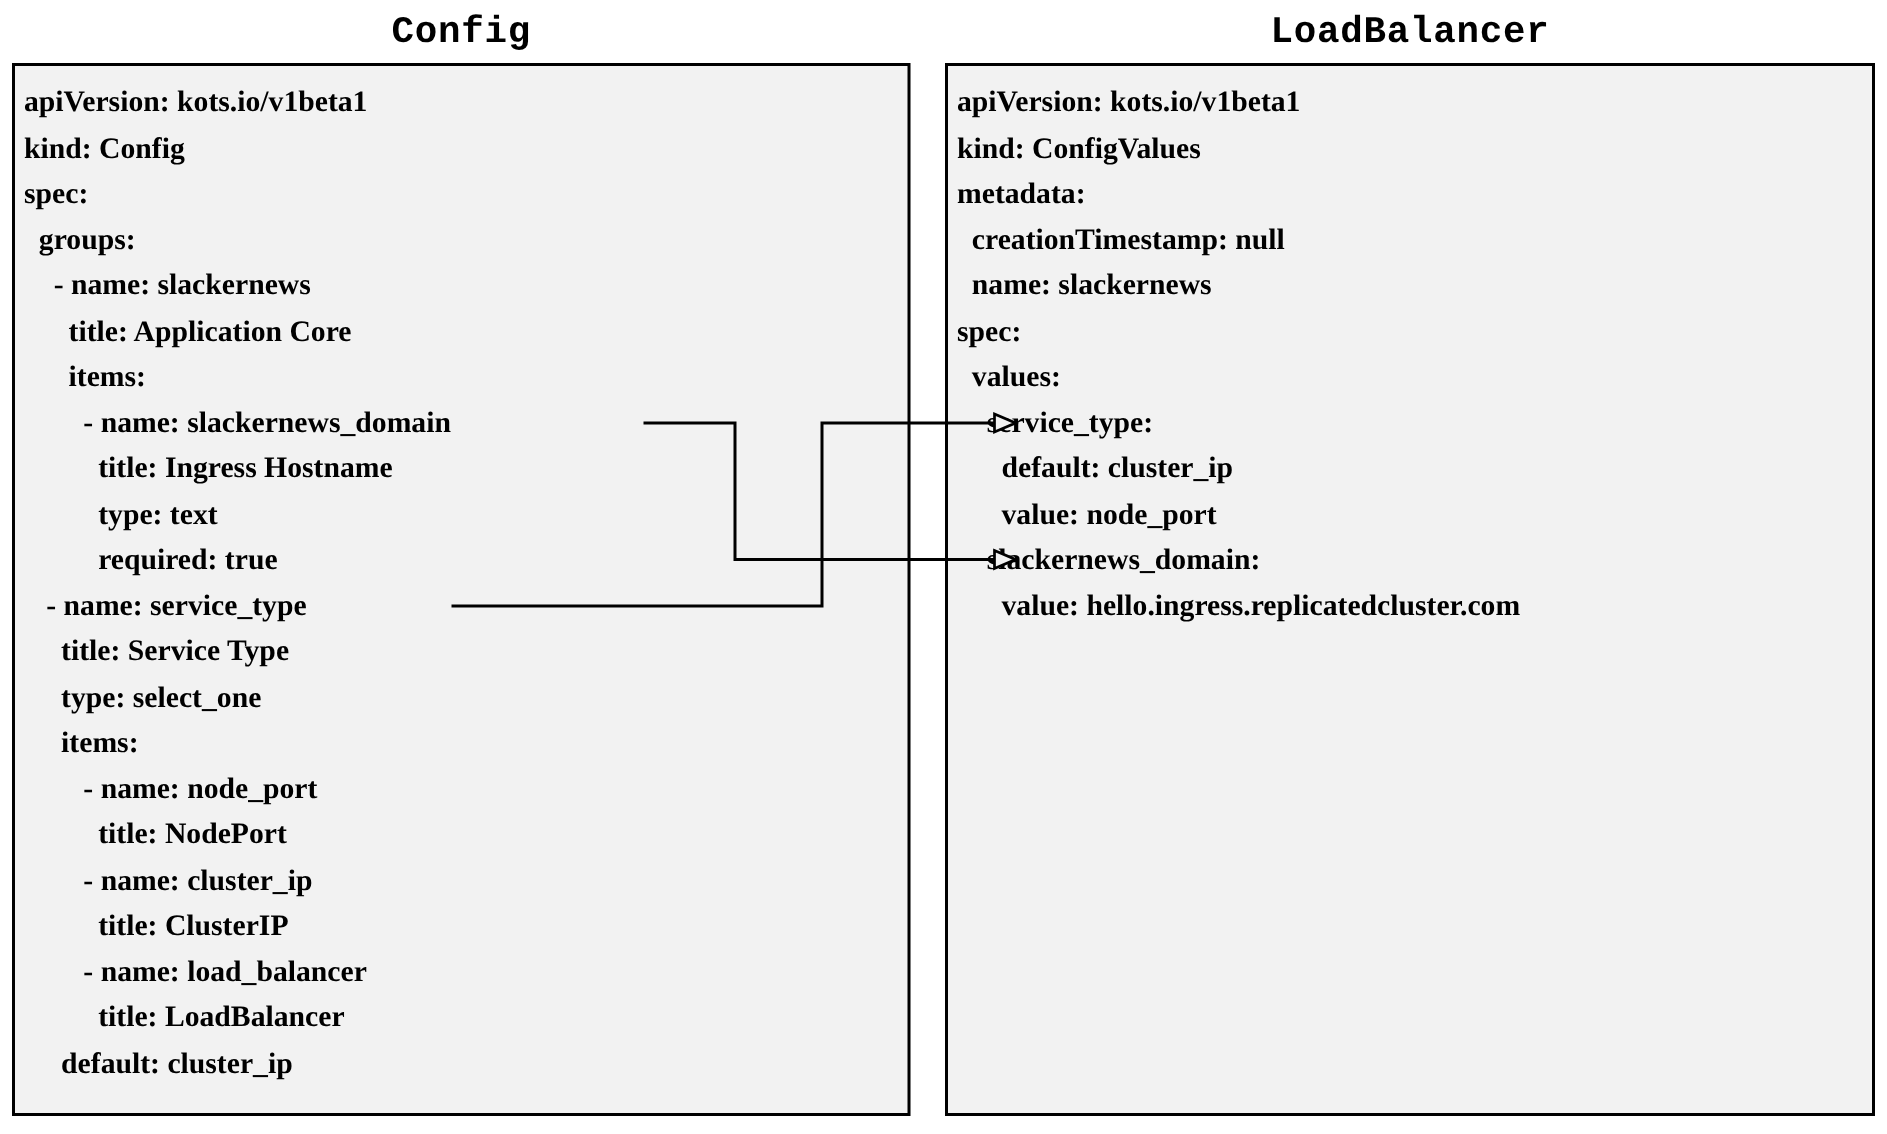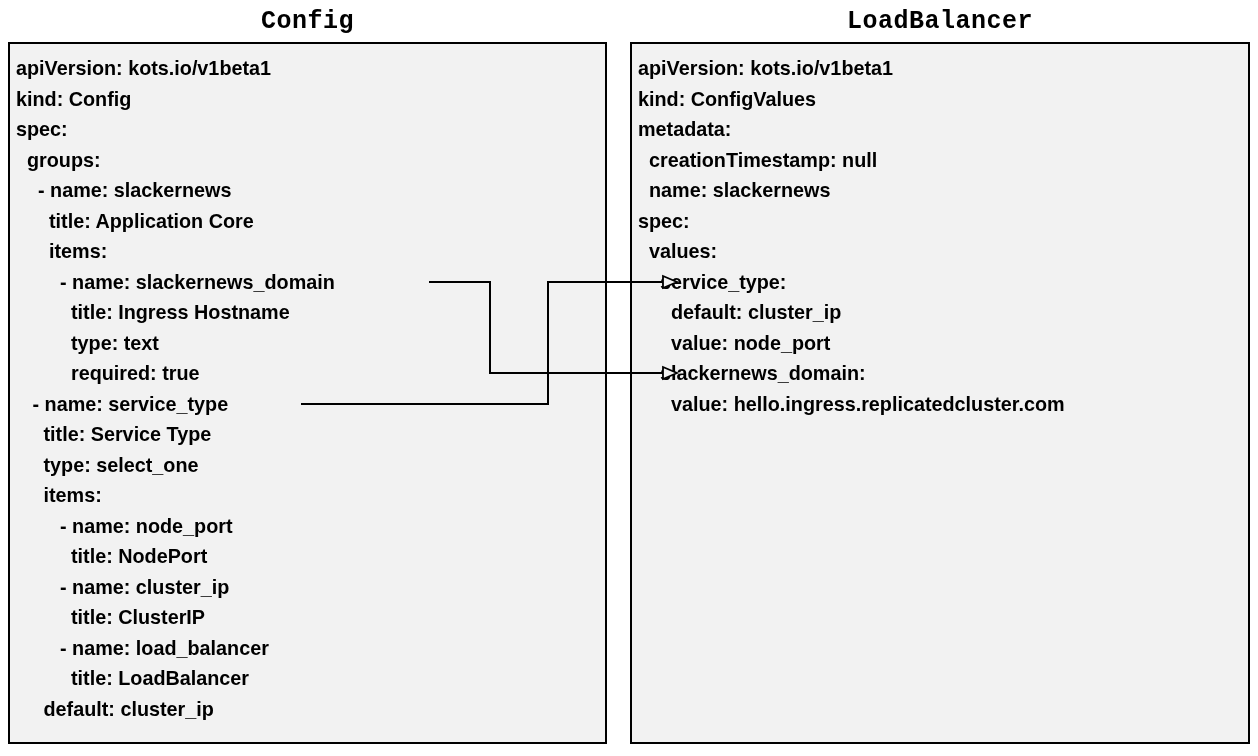--- a/index.html
+++ b/index.html
@@ -29,21 +29,21 @@
     height: 698px;
     background: #f2f2f2;
     border: 2px solid #000000;
     box-sizing: content-box;
   }
   #left-panel  { left: 8px;   width: 595px; }
   #right-panel { left: 630px; width: 616px; }
   .code {
     margin: 0;
     padding: 9px 0 0 6px;
-    font-family: Liberation Sans, sans-serif;
+    font-family: Liberation Serif, serif;
     font-weight: bold;
     font-size: 19.8px;
     line-height: 30.5px;
     color: #000000;
     white-space: pre;
   }
   #connector-layer {
     position: absolute;
     left: 0; top: 0;
     width: 1258px;

